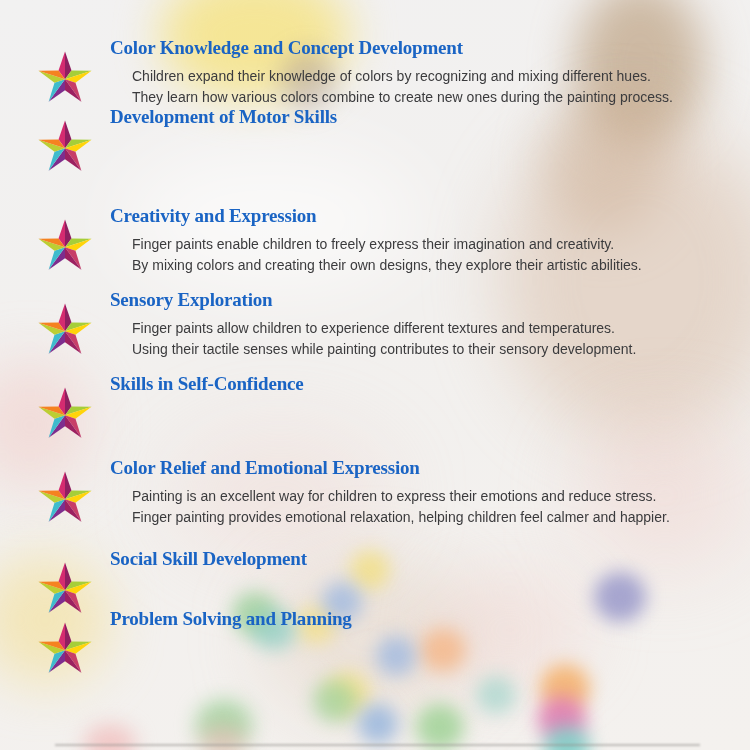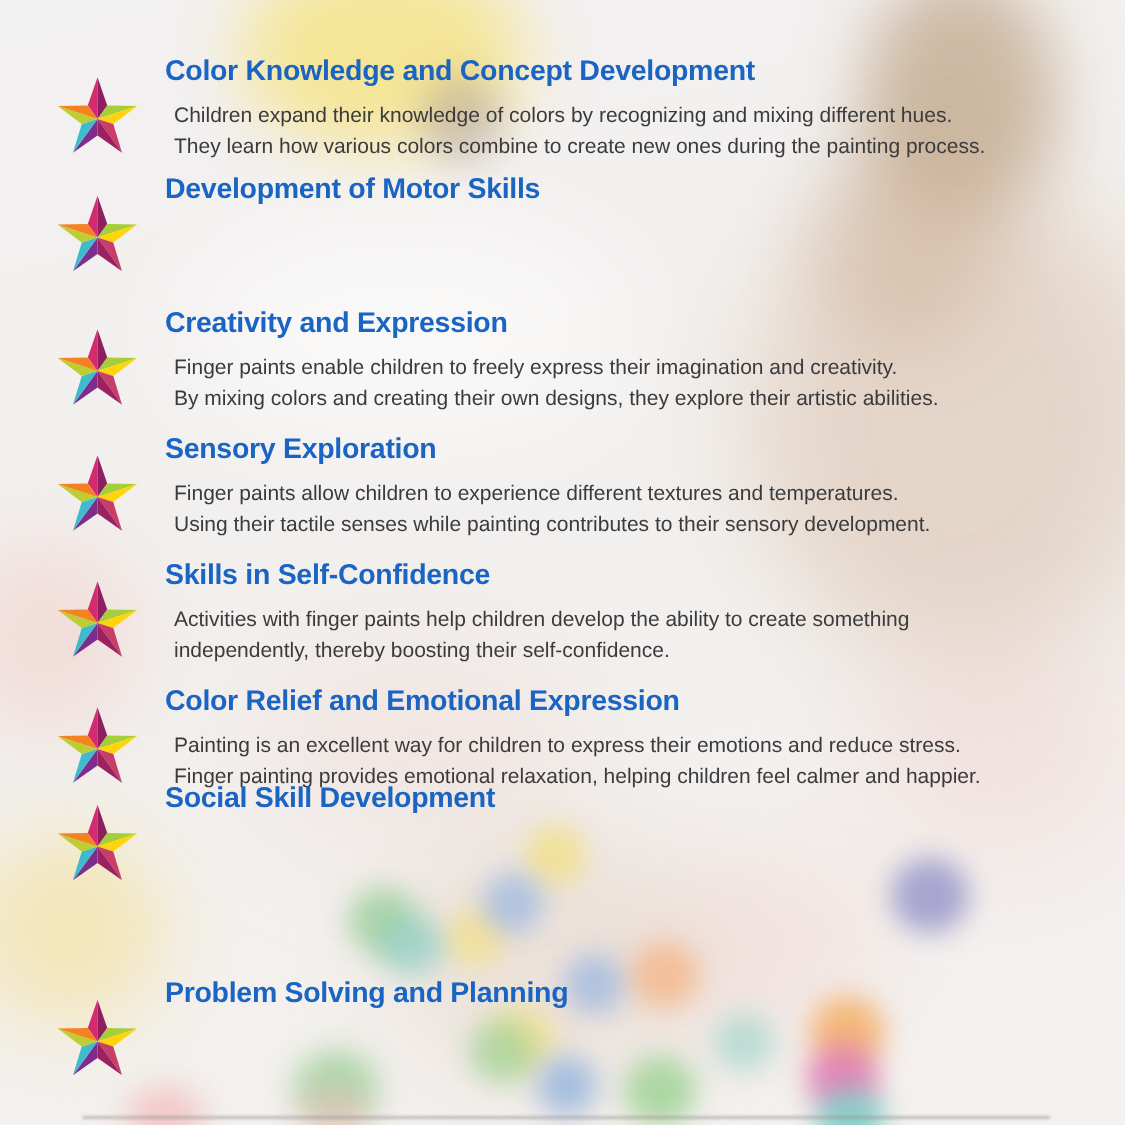--- a/index.html
+++ b/index.html
@@ -18,28 +18,29 @@
   .benefit{
     position:absolute;left:36px;z-index:2;display:flex;align-items:flex-start;
   }
   .star-wrap{width:58px;height:58px;margin-top:15px;flex:0 0 58px;}
   .star-wrap svg{width:58px;height:58px;display:block;}
   .text{margin-left:16px;width:625px;}
   .title{
     margin:0;padding-top:4px;
     font-size:19px;font-weight:700;letter-spacing:-0.2px;
     color:#1a64c4;
+    font-family:Liberation Serif, serif;
   }
   .body{
-    margin:7px 0 0 6px;
+    margin:7px 0 0 22px;
     font-size:14px;line-height:21px;color:#3b3b3d;
     white-space:pre-line;
   }
-  .b0{top:33px}.b1{top:112px}.b2{top:201px}.b3{top:285px}
-  .b4{top:369px}.b5{top:453px}.b6{top:518px}.b7{top:648px}
+  .b0{top:33px}.b1{top:102px}.b2{top:201px}.b3{top:285px}
+  .b4{top:369px}.b5{top:453px}.b6{top:544px}.b7{top:604px}
   .defs-holder{position:absolute;width:0;height:0;overflow:hidden;}
 </style>
 </head>
 <body>
 
 <div class="canvas">
 
   <div class="bg">
     <div class="blob" style="left:160px;top:-30px;width:190px;height:130px;background:rgba(246,225,120,.75);filter:blur(22px);"></div>
     <div class="blob" style="left:280px;top:50px;width:55px;height:60px;background:rgba(130,105,125,.30);filter:blur(12px);"></div>
@@ -144,22 +145,20 @@
   </section>
 
   <section class="benefit b4">
     <span class="star-wrap">
         <svg viewBox="0 0 100 100">
           <use href="#star-shape"></use>
         </svg>
       </span>
     <div class="text">
       <h2 class="title">Skills in Self-Confidence</h2>
-      <p class="body">Activities with finger paints help children develop the ability to create something
-independently, thereby boosting their self-confidence.</p>
     </div>
   </section>
 
   <section class="benefit b5">
     <span class="star-wrap">
         <svg viewBox="0 0 100 100">
           <use href="#star-shape"></use>
         </svg>
       </span>
     <div class="text">

